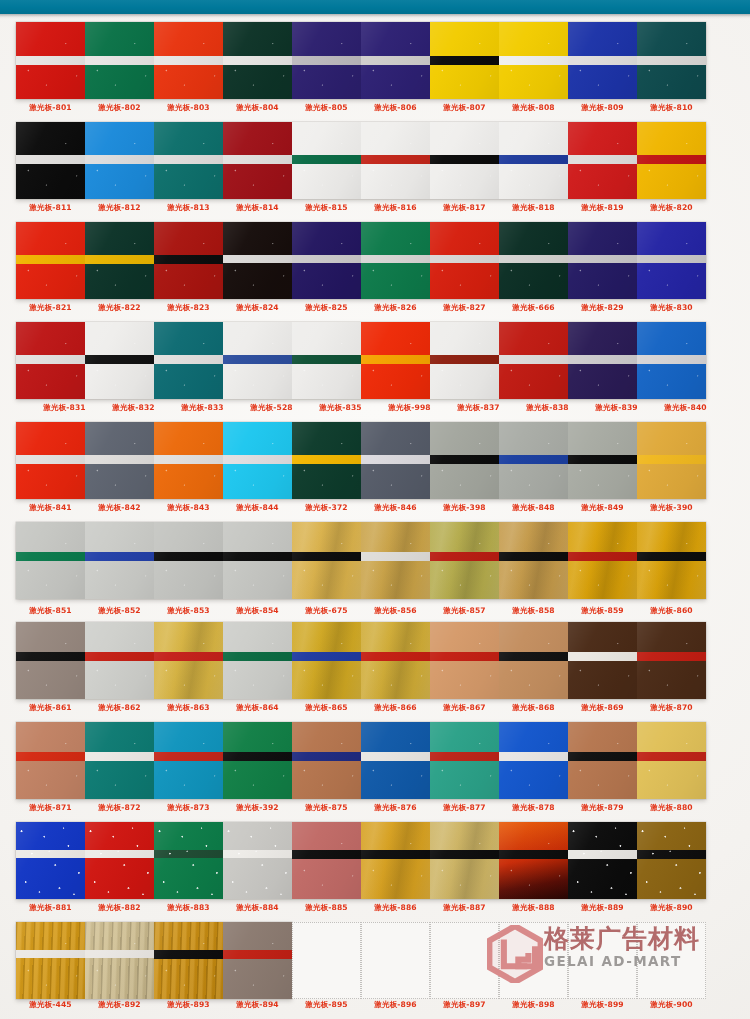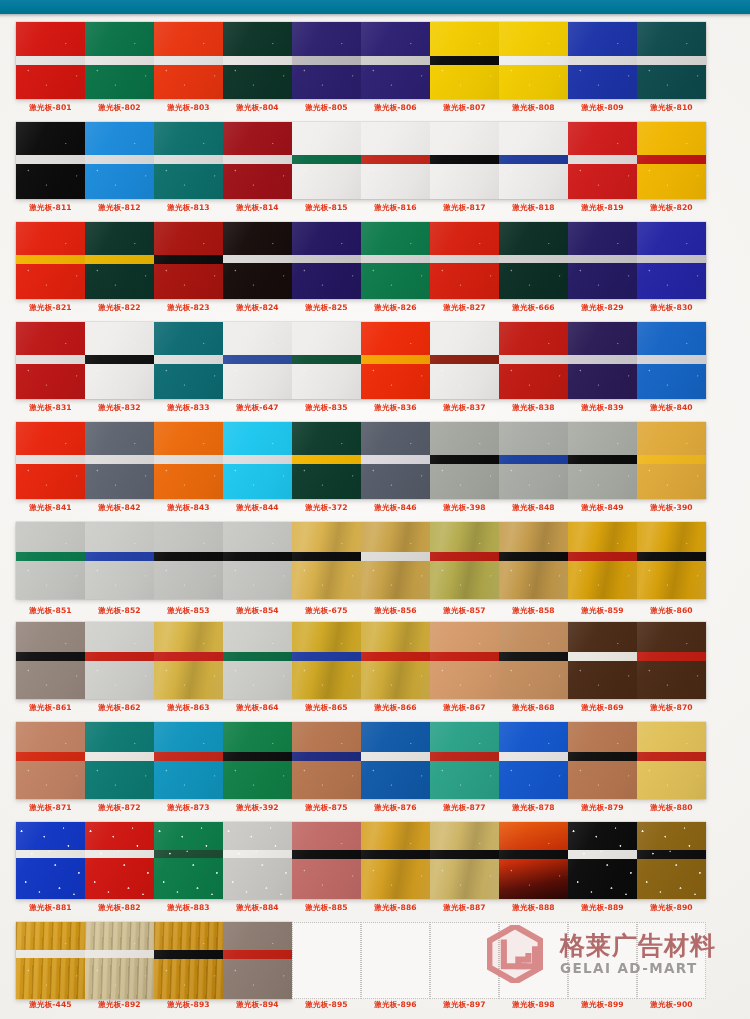--- a/index.html
+++ b/index.html
@@ -124,22 +124,22 @@
     letter-spacing: 0.1px;
     line-height: 10px;
     font-weight: 700;
   }
 
   #logo {
     position: absolute;
     left: 487px;
     top: 925px;
     display: flex;
-    align-items: center;
-    gap: 17px;
+    align-items: flex-start;
+    gap: 1px;
   }
   #logo-mark {
     width: 56px;
     height: 58px;
     flex: 0 0 auto;
   }
   #logo-text {
     display: flex;
     flex-direction: column;
     justify-content: center;
@@ -453,27 +453,27 @@
             <div class="gloss"></div>
           </div>
           <div class="swatch">
             <div class="base" style="background: rgb(21, 100, 196);"></div>
             <div class="stripe" style="background: rgb(214, 212, 214); top: 33px; height: 9px;"></div>
             <div class="speck"></div>
             <div class="gloss"></div>
           </div>
         </div>
       </div>
-      <div class="labels" style="position: absolute; top: 403px;">
+      <div class="labels" style="position: absolute; top: 403px; justify-content: center;">
         <div class="label">激光板-831</div>
         <div class="label">激光板-832</div>
         <div class="label">激光板-833</div>
-        <div class="label">激光板-647</div>
+        <div class="label">激光板-528</div>
         <div class="label">激光板-835</div>
-        <div class="label">激光板-836</div>
+        <div class="label">激光板-998</div>
         <div class="label">激光板-837</div>
         <div class="label">激光板-838</div>
         <div class="label">激光板-839</div>
         <div class="label">激光板-840</div>
       </div>
       <div class="row" style="top: 422px;">
         <div class="strip">
           <div class="swatch">
             <div class="base" style="background: rgb(232, 37, 12);"></div>
             <div class="stripe" style="background: rgb(228, 226, 224); top: 33px; height: 9px;"></div>

